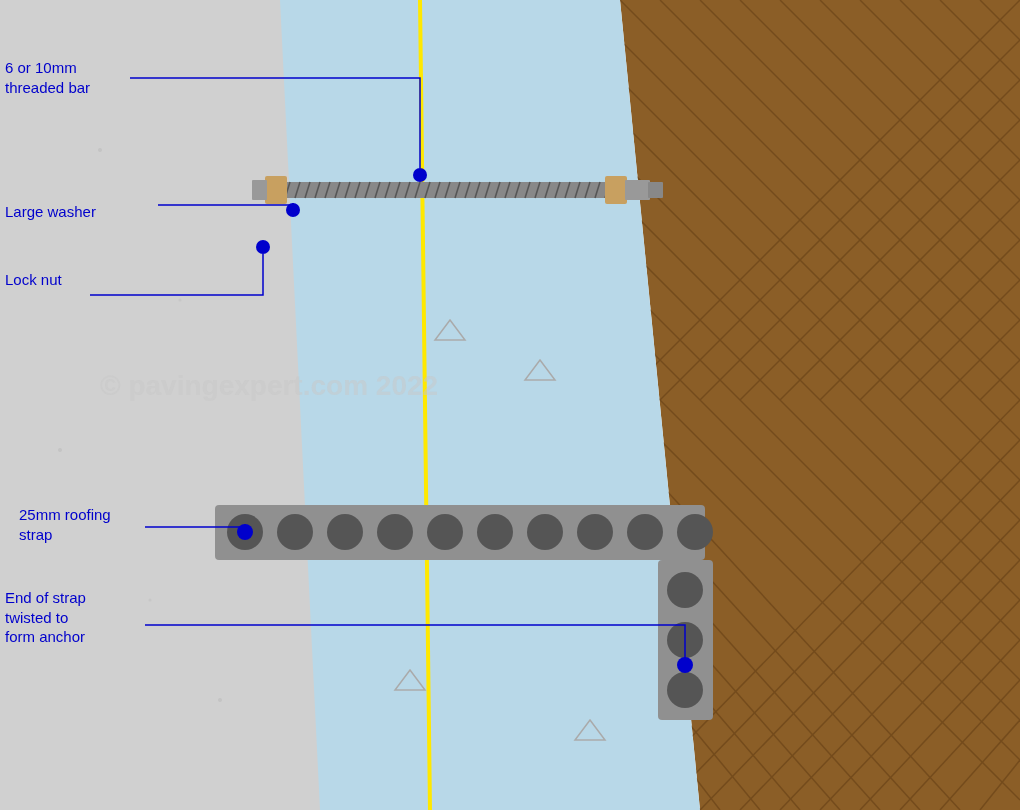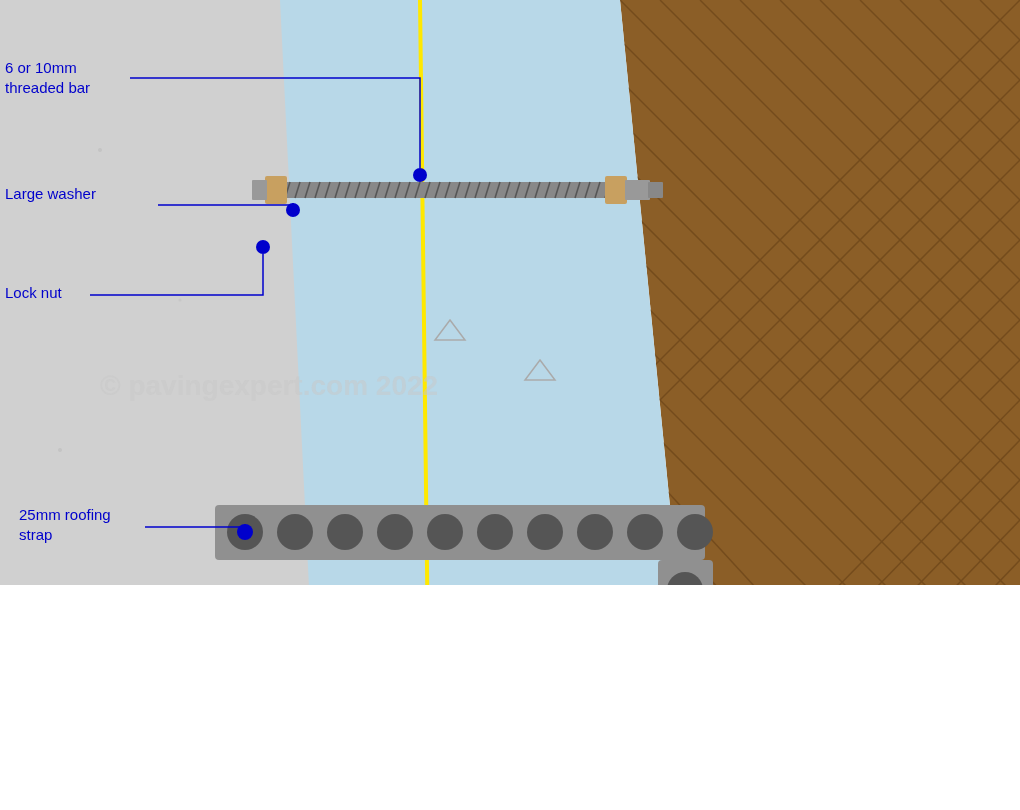--- a/index.html
+++ b/index.html
@@ -1,17 +1,17 @@
 <!DOCTYPE html>
 <html><head>
   <meta charset="utf-8">
   <style>
     * { margin: 0; padding: 0; box-sizing: border-box; }
     body { width: 1020px; height: 810px; overflow: hidden; position: relative; background: white; }
-    #canvas { width: 1020px; height: 585px; position: relative; overflow: hidden; }
+    #canvas { width: 1020px; height: 810px; position: relative; overflow: hidden; }
     svg#main-svg { position: absolute; top: 0; left: 0; width: 1020px; height: 810px; }
     .label-text {
       position: absolute;
       color: #0000cc;
       font-family: Arial, sans-serif;
       font-size: 15px;
       font-weight: normal;
       line-height: 1.3;
     }
     .watermark {
@@ -216,18 +216,19 @@
     <polyline points="158,205 293,205 293,203" fill="none" stroke="#0000cc" stroke-width="1.5"></polyline>
 
     <polyline points="90,295 263,295 263,254" fill="none" stroke="#0000cc" stroke-width="1.5"></polyline>
 
     <polyline points="145,527 245,527 245,524" fill="none" stroke="#0000cc" stroke-width="1.5"></polyline>
 
     <polyline points="145,625 685,625 685,658" fill="none" stroke="#0000cc" stroke-width="1.5"></polyline>
   </svg>
 
   <div class="label-text" style="left:5px; top:58px;">6 or 10mm<br>threaded bar</div>
-  <div class="label-text" style="left:5px; top:184px;">Large washer</div>
-  <div class="label-text" style="left:5px; top:283px;">Lock nut</div>
+  <div class="label-text" style="left:5px; top:202px;">Large washer</div>
+  <div class="label-text" style="left:5px; top:270px;">Lock nut</div>
   <div class="label-text" style="left:19px; top:505px;">25mm roofing<br>strap</div>
+  <div class="label-text" style="left:5px; top:588px;">End of strap<br>twisted to<br>form anchor</div>
 
   <div class="watermark">© pavingexpert.com 2022</div>
 </div>
 
 </body></html>

